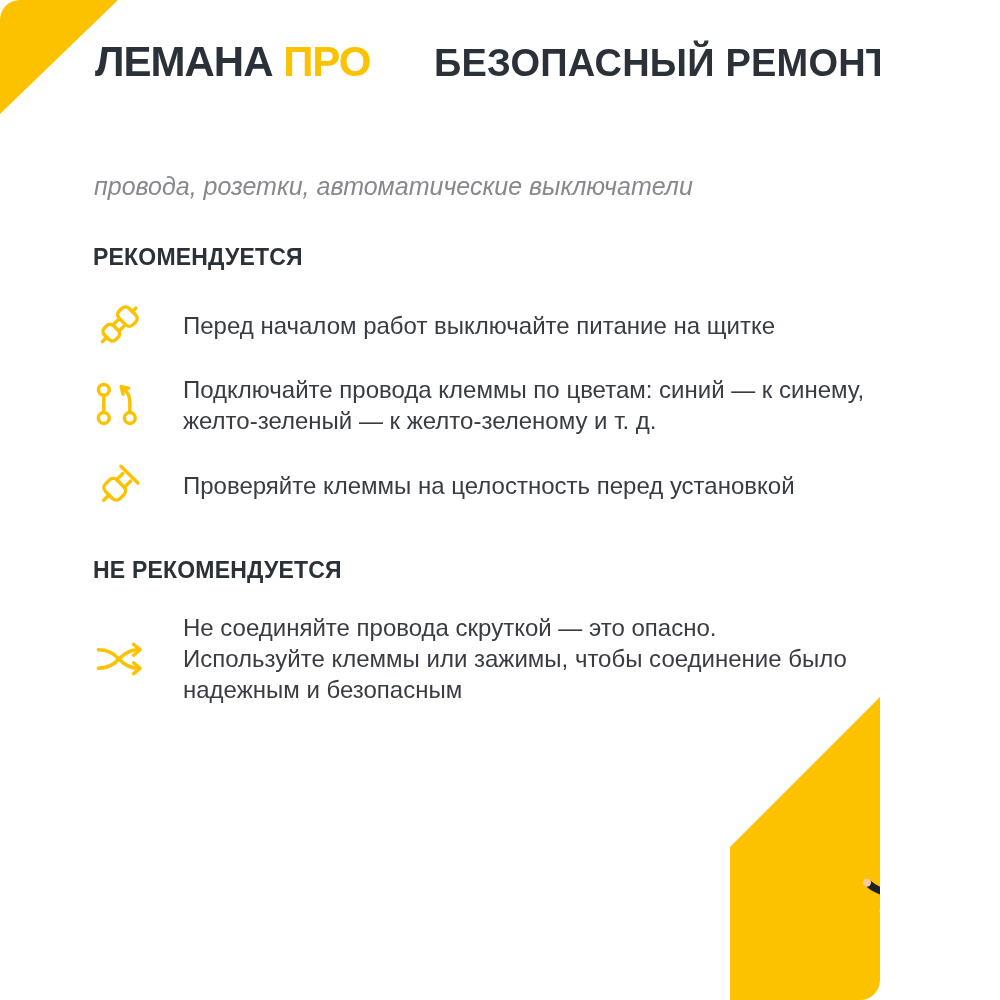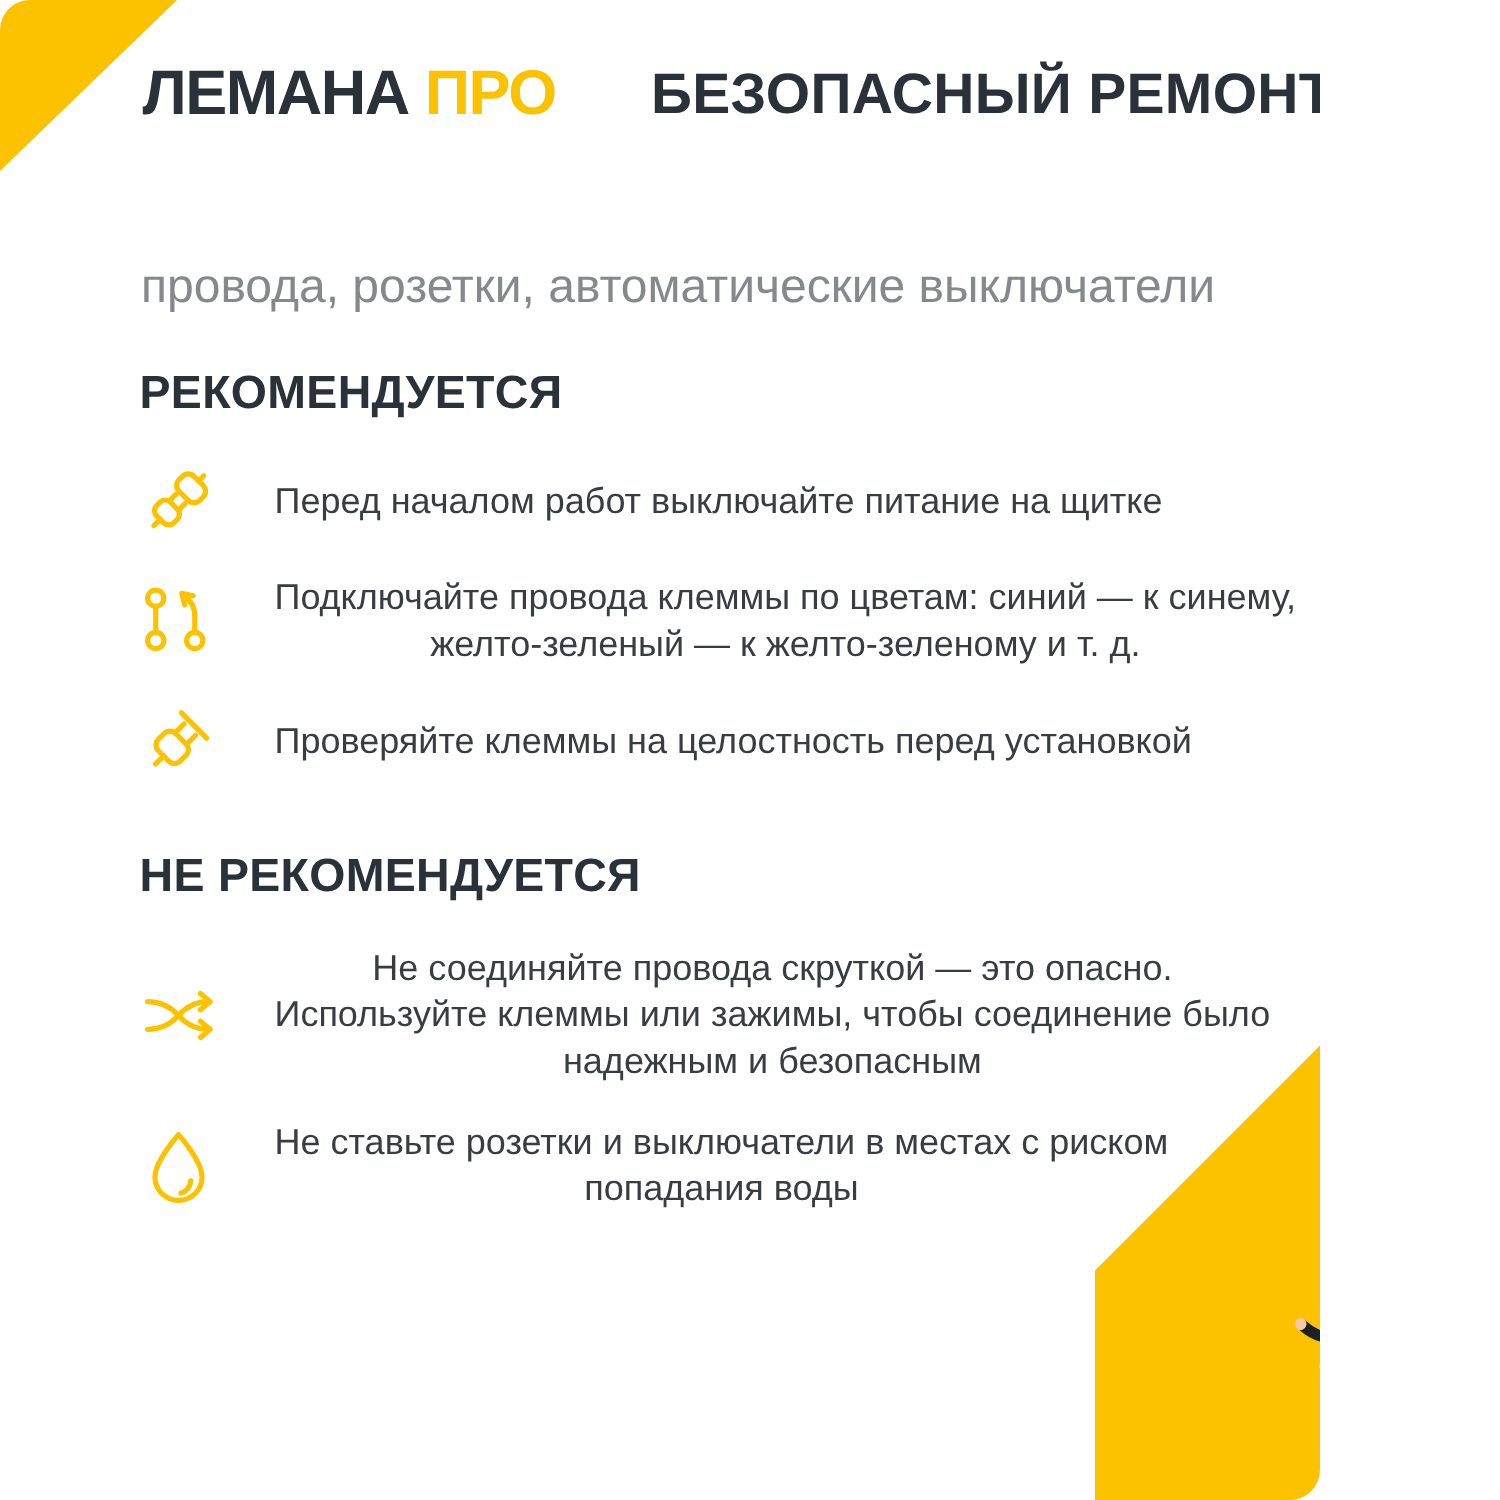--- a/index.html
+++ b/index.html
@@ -32,40 +32,39 @@
     color:var(--ink,#2B3138); white-space:nowrap;
   }
   
   .page-title{
     position:absolute; left:91px; top:114px;
     font-size:50px; font-weight:900; letter-spacing:-0.5px;
     color:var(--ink,#2B3138);
   }
   .page-subtitle{
     position:absolute; left:94px; top:172px;
-    font-size:32px; font-weight:400; color:var(--gray,#85898E);
+    font-size:25px; font-weight:400; color:var(--gray,#85898E);font-style:italic;
   }
   
   .sections{ position:absolute; left:93px; top:244px; width:848px; }
   .section-heading{
-    margin:0 0 28px 0; font-size:31px; font-weight:900;
+    margin:0 0 28px 0; font-size:23px; font-weight:900;
     letter-spacing:0.2px; color:var(--ink,#2B3138);
   }
   .section + .section{ margin-top:46px; }
   .item{ display:flex; align-items:center; margin-bottom:23px; }
   .item:last-child{ margin-bottom:0; }
   .icon-box{ flex:0 0 52px; width:52px; margin-right:38px;
     display:flex; align-items:center; justify-content:center; }
   .icon-box svg{ stroke:var(--yellow,#FCC200); fill:none;
     stroke-width:3.2; stroke-linecap:round; stroke-linejoin:round; }
   .icon-box svg .fil{ fill:var(--yellow,#FCC200); stroke:none; }
   .item-text{
     font-size:24px; line-height:31px; color:var(--body,#383D43);
     white-space:pre-line;
-    text-align:center;
   }
   
   .mascot-svg{ position:absolute; left:852px; top:862px; }
   .m-black{ fill:#1C2126; }
   .m-white{ fill:#ffffff; }
   .m-skin{ fill:#F4C9A4; }
   .m-scarf{ fill:#C4923B; }
   .m-limb{ stroke:#1C2126; stroke-width:7; fill:none; stroke-linecap:round; }
   .m-limb-thick{ stroke:#1C2126; stroke-width:9.5; fill:none; stroke-linecap:round; }
   .m-shoe{ fill:#1C2126; }
@@ -150,30 +149,20 @@
             <path d="M37.5 27.5 L43.5 32.5 L37.5 37.5"></path>
             <path d="M5 32.5 C13 32.5 19 29.5 24 24 C29 18.5 35 15.5 42 15.5"></path>
             <path d="M37.5 10.5 L43.5 15.5 L37.5 20.5"></path>
           </svg>
         </div>
         <div class="item-text">Не соединяйте провода скруткой — это опасно.
 Используйте клеммы или зажимы, чтобы соединение было
 надежным и безопасным</div>
       </div>
 
-      <div class="item">
-        <div class="icon-box">
-          <svg width="52" height="52" viewBox="0 0 48 48">
-            <path d="M24 5 C24 5 9.5 21 9.5 31 a14.5 14.5 0 0 0 29 0 C38.5 21 24 5 24 5 Z"></path>
-            <path d="M31.5 33.5 a8.5 8.5 0 0 1 -6 7.5"></path>
-          </svg>
-        </div>
-        <div class="item-text">Не ставьте розетки и выключатели в местах с риском
-попадания воды</div>
-      </div>
     </div>
 
   </div>
 
   <svg class="mascot-svg" width="132" height="108" viewBox="0 0 126 102">
     <g transform="rotate(20 62 52)">
       <path class="m-scarf" d="M58 40 C74 32 90 31 102 35 C110 38 117 35 121 30 C119 42 109 48 97 47 C83 46 69 47 58 46 Z"></path>
       <path class="m-limb" d="M46 42 C43 50 38 55 31 57"></path>
       <circle class="m-skin" cx="29.5" cy="57.5" r="3.4"></circle>
       <path class="m-limb-thick" d="M63 46 C78 44 90 40 101 36"></path>

